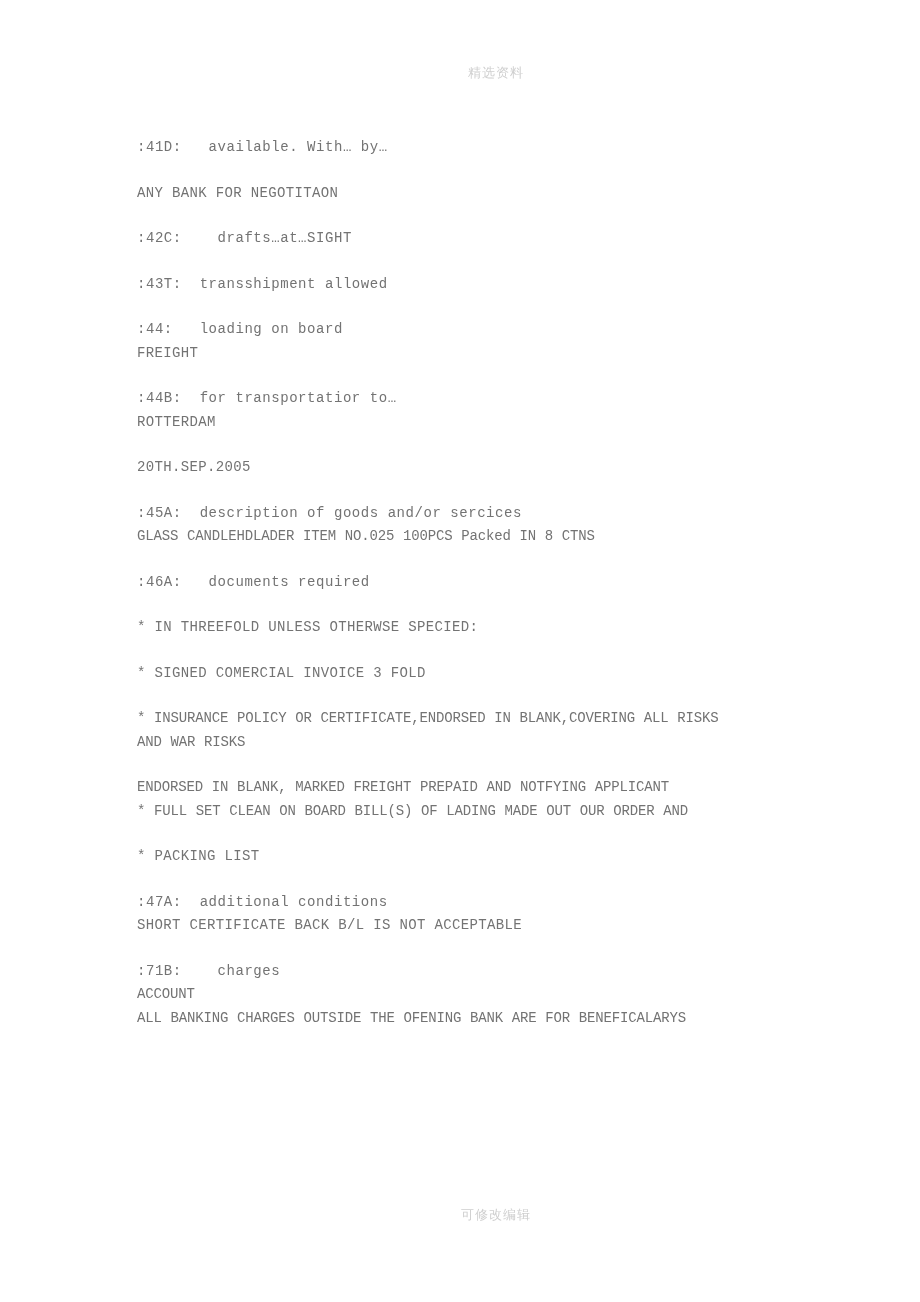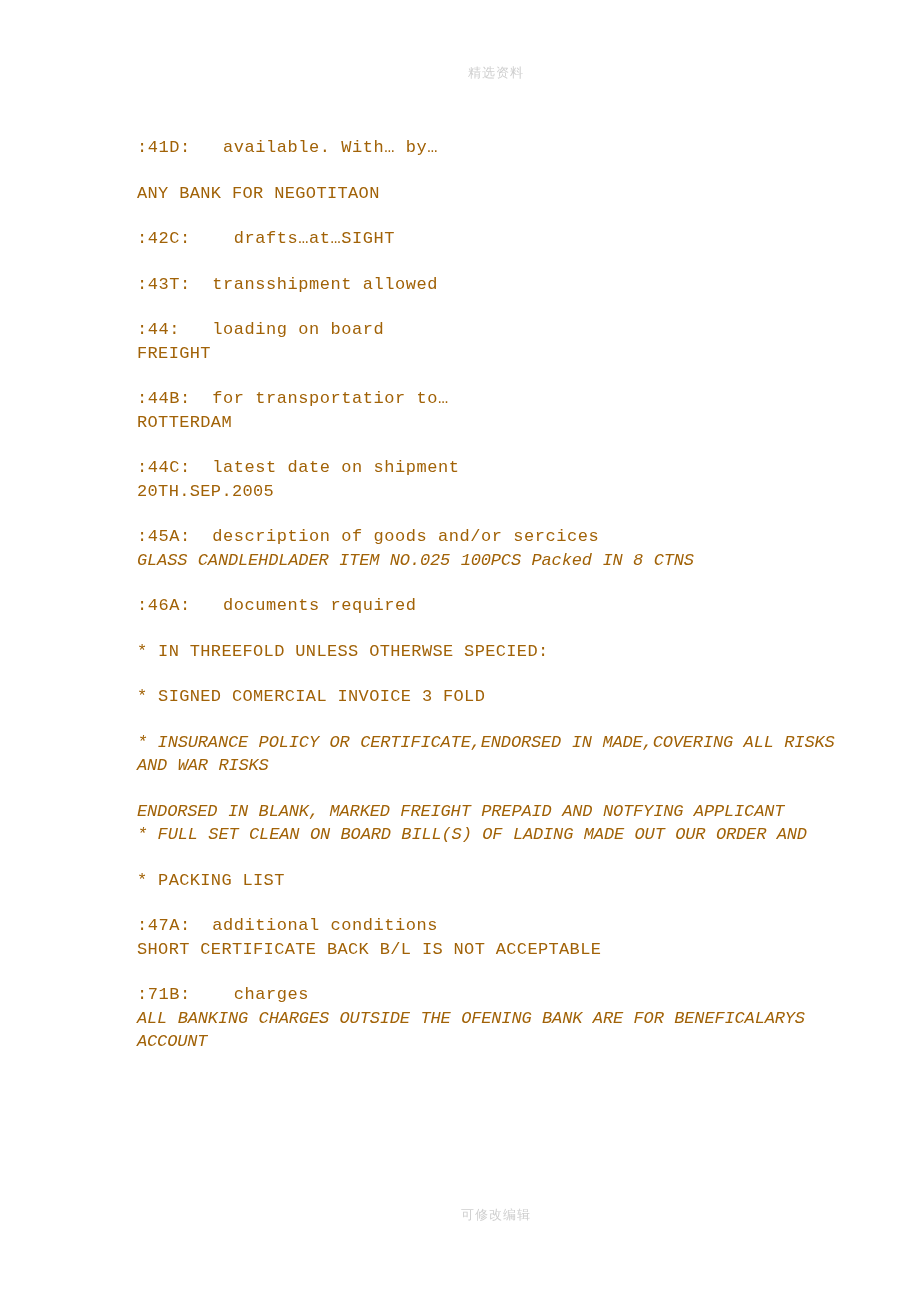--- a/index.html
+++ b/index.html
@@ -45,37 +45,36 @@
     top: 136px;
     width: 700px;
   }
 
   .block {
     margin: 0 0 22px 0;
   }
   .block:last-child { margin-bottom: 2px; }
 
   .line {
-    font-size: 17px;
+    font-size: 14px;
     line-height: 23.5px;
     white-space: pre;
     letter-spacing: 0.35px;
-    color: #a16207;
+    color: #737373;
   }
 
   
   .line.tag {
     letter-spacing: 0.55px;
   }
 
   
   .line.condensed {
     letter-spacing: -0.15px;
     word-spacing: 0.5px;
-    font-style: italic;
   }
 </style>
 </head>
 <body>
 
 <div class="page">
 
   <div class="watermark header">精选资料</div>
 
   <div class="doc-body">
@@ -101,21 +100,20 @@
       <div class="line tag">:44:   loading on board</div>
       <div class="line">FREIGHT</div>
     </div>
 
     <div class="block">
       <div class="line tag">:44B:  for transportatior to…</div>
       <div class="line">ROTTERDAM</div>
     </div>
 
     <div class="block">
-      <div class="line tag">:44C:  latest date on shipment</div>
       <div class="line">20TH.SEP.2005</div>
     </div>
 
     <div class="block">
       <div class="line tag">:45A:  description of goods and/or sercices</div>
       <div class="line condensed">GLASS CANDLEHDLADER ITEM NO.025 100PCS Packed IN 8 CTNS</div>
     </div>
 
     <div class="block">
       <div class="line tag">:46A:   documents required</div>
@@ -123,41 +121,41 @@
 
     <div class="block">
       <div class="line">* IN THREEFOLD UNLESS OTHERWSE SPECIED:</div>
     </div>
 
     <div class="block">
       <div class="line">* SIGNED COMERCIAL INVOICE 3 FOLD</div>
     </div>
 
     <div class="block">
-      <div class="line condensed">* INSURANCE POLICY OR CERTIFICATE,ENDORSED IN MADE,COVERING ALL RISKS</div>
+      <div class="line condensed">* INSURANCE POLICY OR CERTIFICATE,ENDORSED IN BLANK,COVERING ALL RISKS</div>
       <div class="line condensed">AND WAR RISKS</div>
     </div>
 
     <div class="block">
       <div class="line condensed">ENDORSED IN BLANK, MARKED FREIGHT PREPAID AND NOTFYING APPLICANT</div>
       <div class="line condensed">* FULL SET CLEAN ON BOARD BILL(S) OF LADING MADE OUT OUR ORDER AND</div>
     </div>
 
     <div class="block">
       <div class="line">* PACKING LIST</div>
     </div>
 
     <div class="block">
       <div class="line tag">:47A:  additional conditions</div>
       <div class="line">SHORT CERTIFICATE BACK B/L IS NOT ACCEPTABLE</div>
     </div>
 
     <div class="block">
       <div class="line tag">:71B:    charges</div>
+      <div class="line condensed">ACCOUNT</div>
       <div class="line condensed">ALL BANKING CHARGES OUTSIDE THE OFENING BANK ARE FOR BENEFICALARYS</div>
-      <div class="line condensed">ACCOUNT</div>
     </div>
 
   </div>
 
   <div class="watermark footer">可修改编辑</div>
 
 </div>
 
 </body></html>

